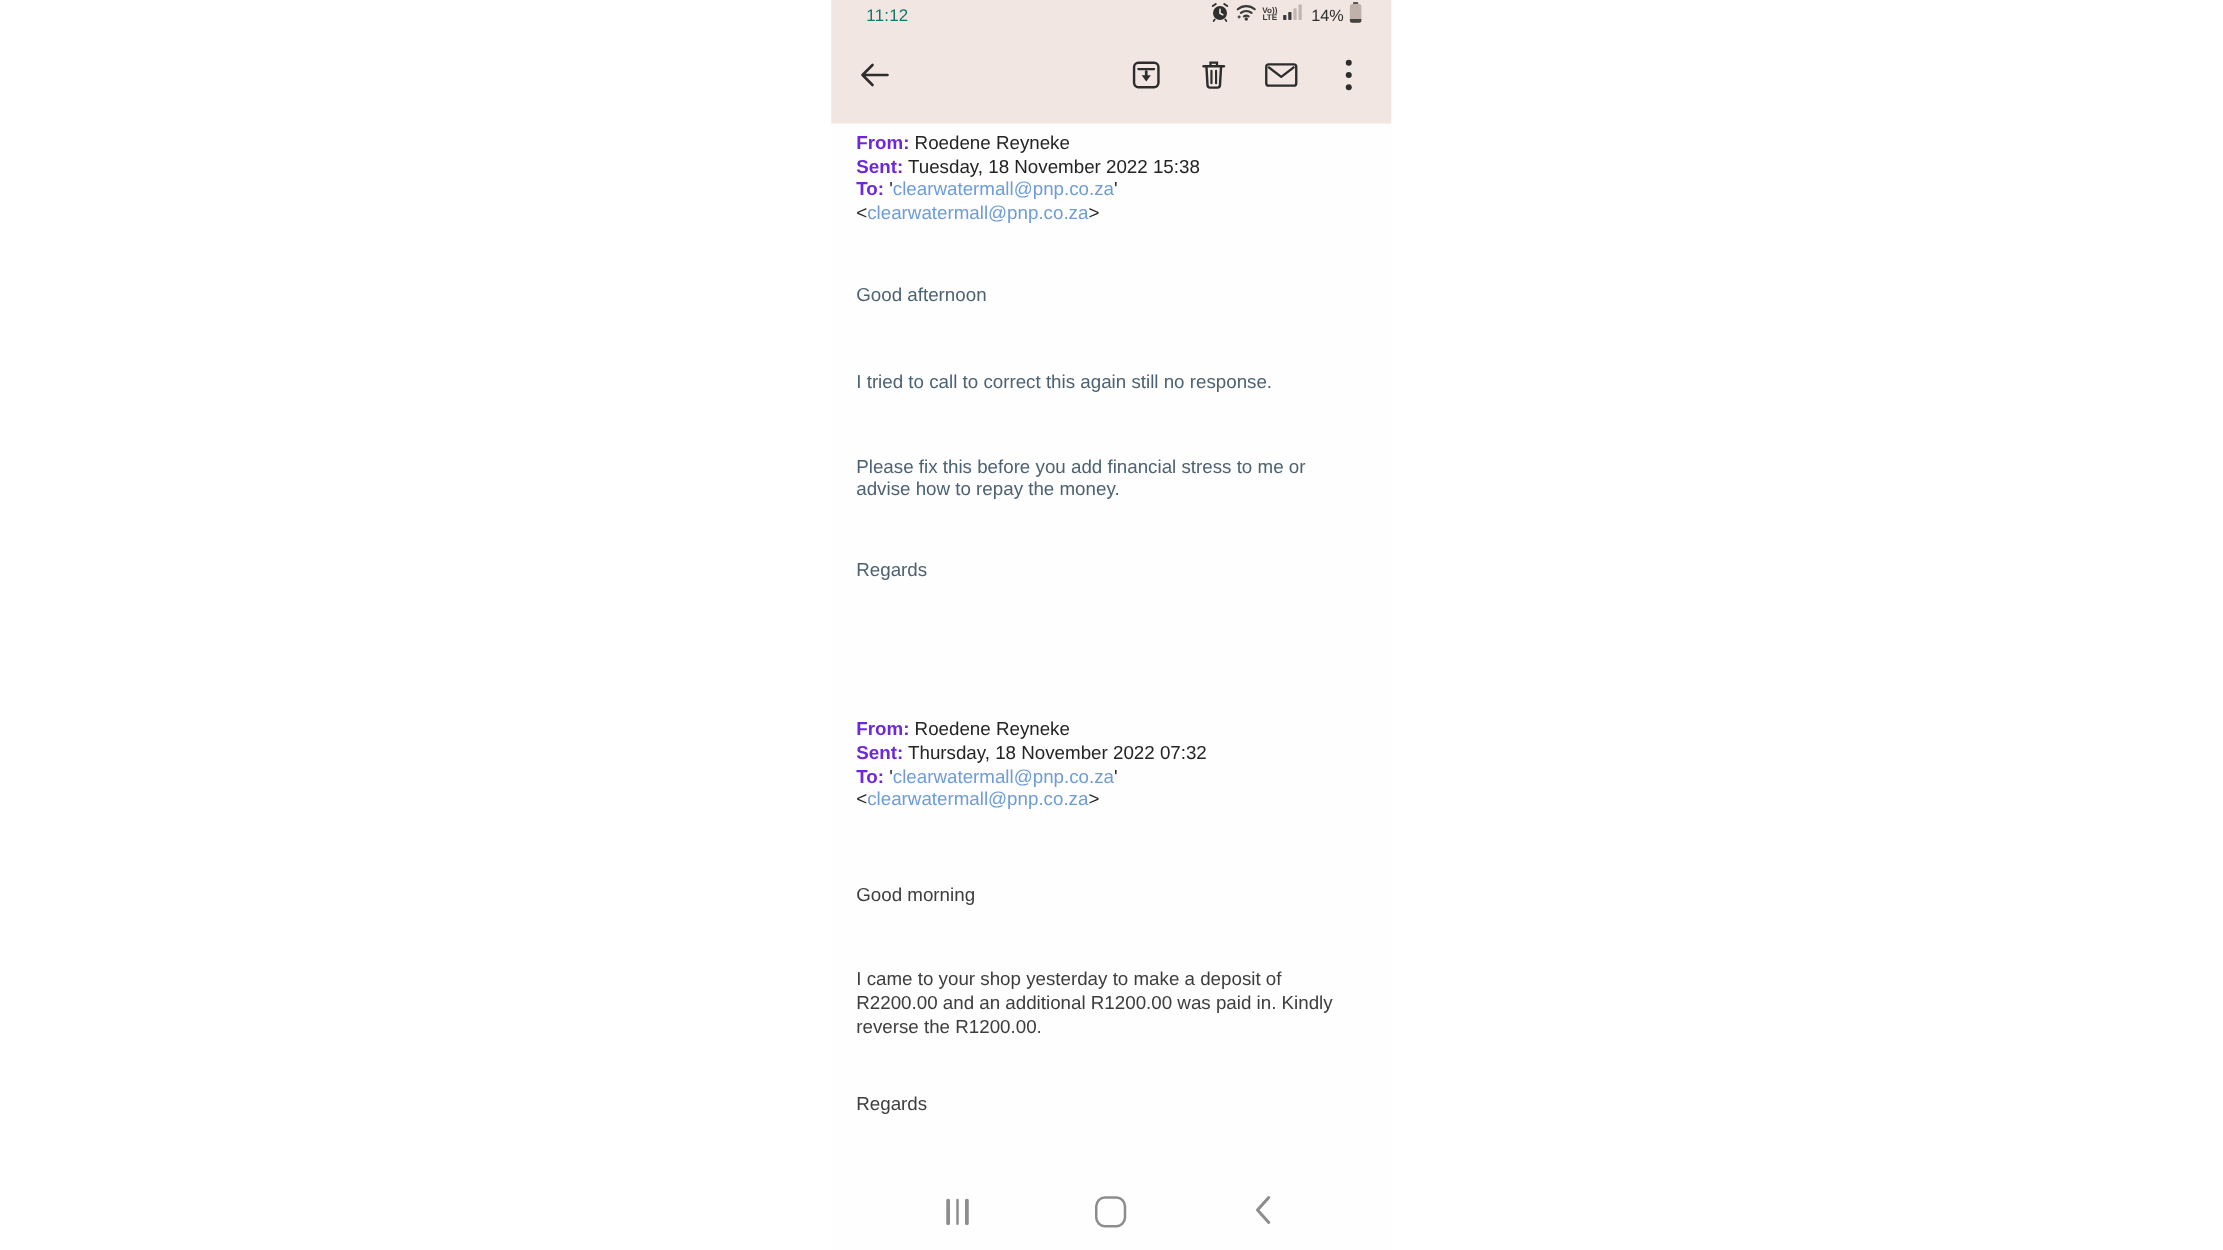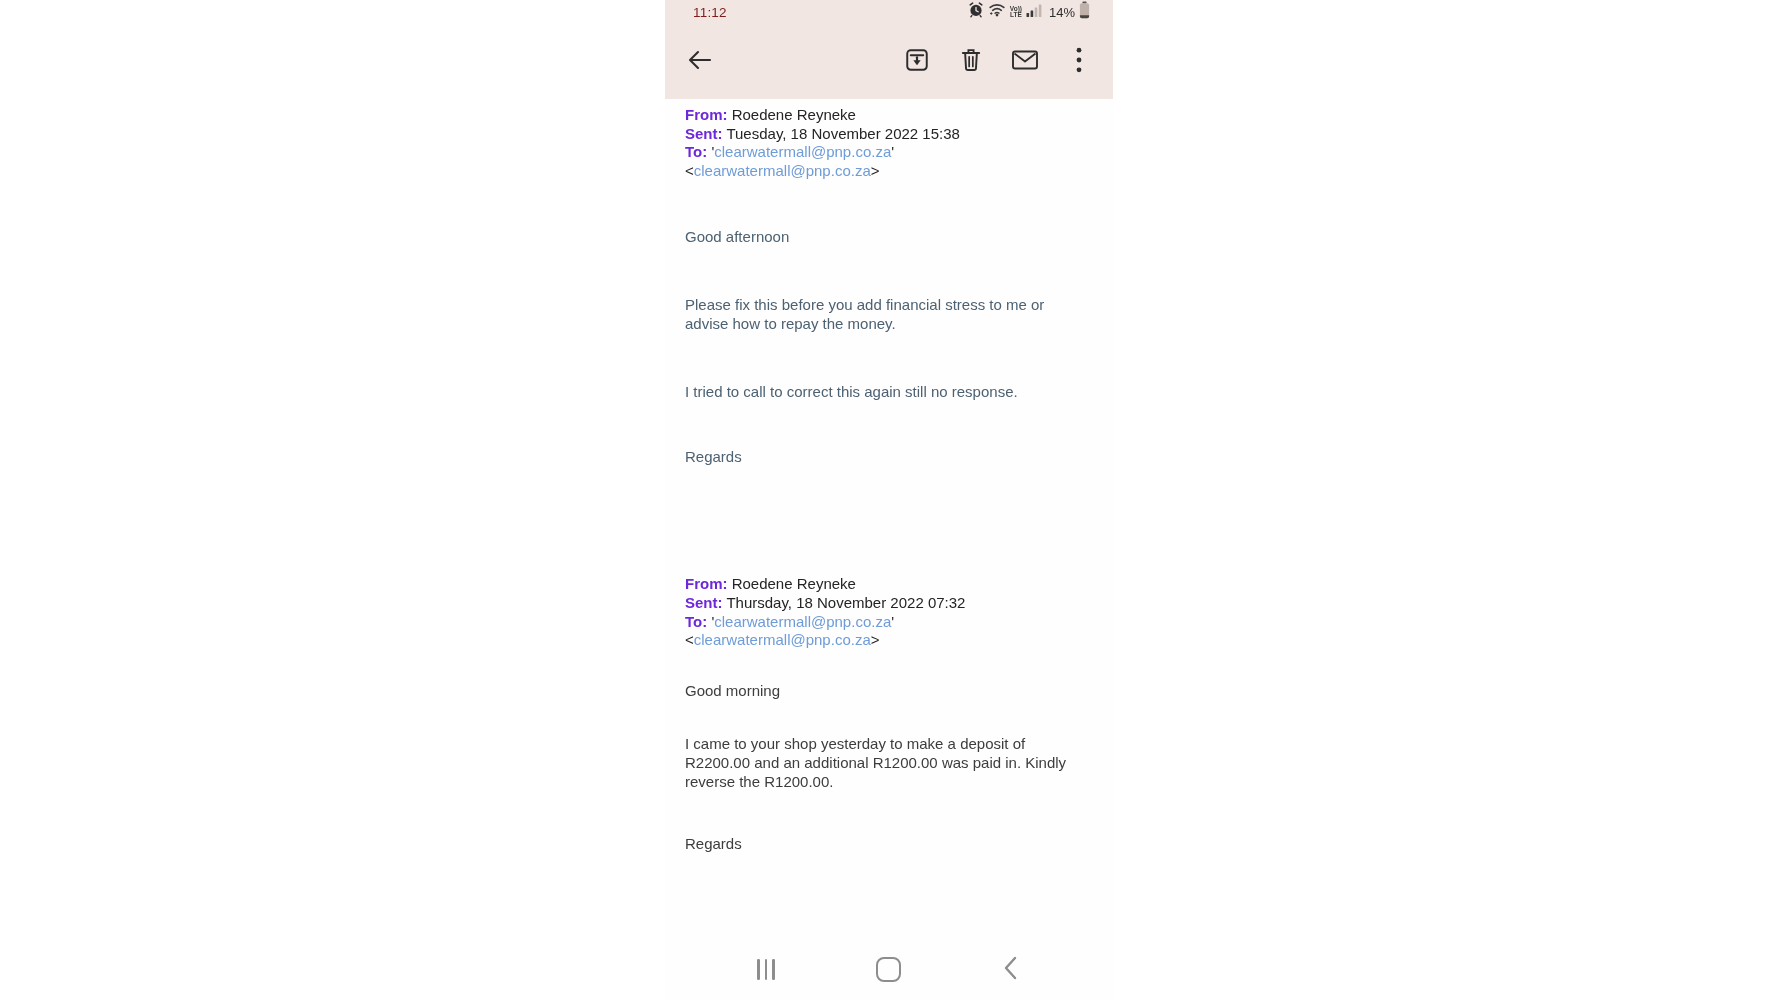--- a/index.html
+++ b/index.html
@@ -15,21 +15,21 @@
     margin:0 auto;
     background:#fffefe;
   }
   
   .status-bar {
     height:24px;
     background:var(--header-bg,#f2e6e2);
     display:flex; align-items:center; justify-content:space-between;
     padding:0 23px 0 28px;
   }
-  .status-time { font-size:13.5px; color:#7f1d1d; letter-spacing:.2px; }
+  .status-time { font-size:13.5px; color:#0f766e; letter-spacing:.2px; }
   .status-icons { display:flex; align-items:center; gap:4px; }
   .volte { display:flex; flex-direction:column; align-items:center; line-height:6px; color:#3a3a3a; }
   .volte span { font-size:6.5px; font-weight:700; letter-spacing:0; }
   .batt-pct { font-size:13px; color:#2f2f2f; margin-left:2px; }
   
   .toolbar {
     height:75px;
     background:var(--header-bg,#f2e6e2);
     display:flex; align-items:center;
     padding:0 14px 0 14px;
@@ -177,44 +177,44 @@
       <div class="hdr-line">
         <b>To:</b> <span class="quote-ch">'</span><a class="email-link">clearwatermall@pnp.co.za</a><span class="quote-ch">'</span>
       </div>
       <div class="hdr-line">
         <span class="quote-ch">&lt;</span><a class="email-link">clearwatermall@pnp.co.za</a><span class="quote-ch">&gt;</span>
       </div>
     </div>
 
     <div class="msg-reply">
       <p style="margin-top:48px">Good afternoon</p>
+      <p style="margin-top:50px">I tried to call to correct this again still no response.</p>
       <p style="margin-top:49px">Please fix this before you add financial stress to me or
 advise how to repay the money.</p>
-      <p style="margin-top:50px">I tried to call to correct this again still no response.</p>
       <p style="margin-top:46px">Regards</p>
     </div>
 
     <div class="msg-header" style="margin-top:109px">
       <div class="hdr-line">
         <b>From:</b> <span>Roedene Reyneke</span>
       </div>
       <div class="hdr-line">
         <b>Sent:</b> <span>Thursday, 18 November 2022 07:32</span>
       </div>
       <div class="hdr-line">
         <b>To:</b> <span class="quote-ch">'</span><a class="email-link">clearwatermall@pnp.co.za</a><span class="quote-ch">'</span>
       </div>
       <div class="hdr-line">
         <span class="quote-ch">&lt;</span><a class="email-link">clearwatermall@pnp.co.za</a><span class="quote-ch">&gt;</span>
       </div>
     </div>
 
     <div class="msg-orig">
-      <p style="margin-top:32px">Good morning</p>
-      <p style="margin-top:35px">I came to your shop yesterday to make a deposit of
+      <p style="margin-top:58px">Good morning</p>
+      <p style="margin-top:49px">I came to your shop yesterday to make a deposit of
 R2200.00 and an additional R1200.00 was paid in. Kindly
 reverse the R1200.00.</p>
       <p style="margin-top:44px">Regards</p>
     </div>
   </div>
 
   <div class="navbar">
     <button class="nav-btn">
       <span class="recents">
           <i></i>

